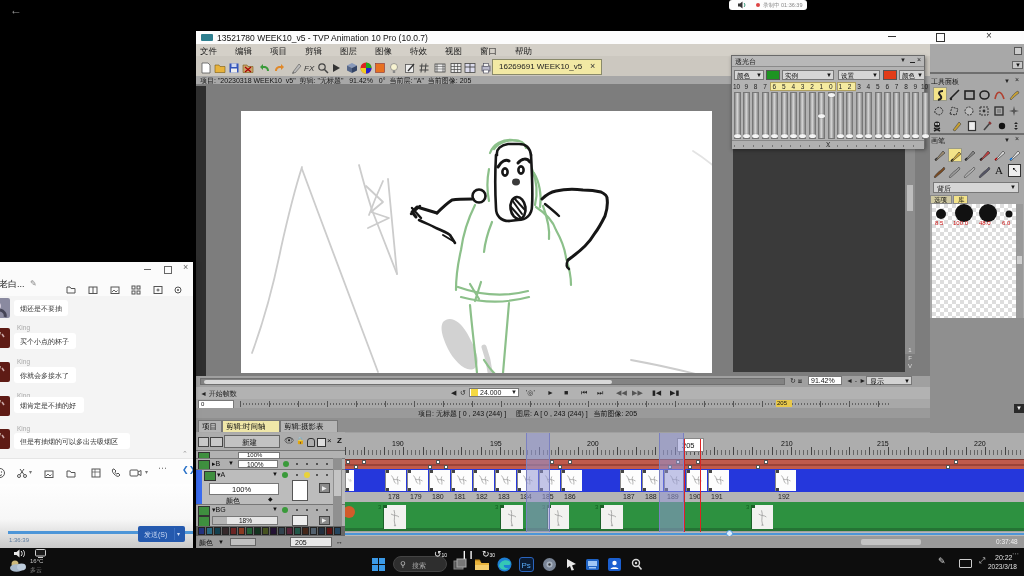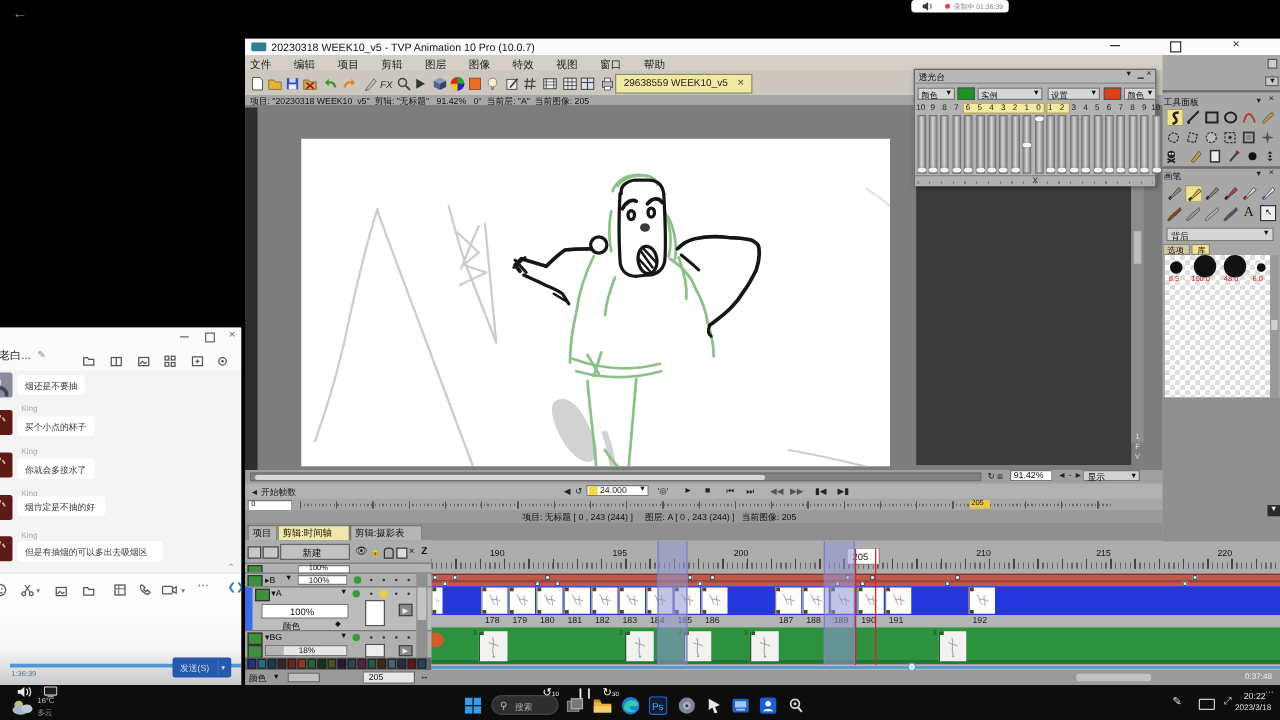--- a/index.html
+++ b/index.html
@@ -18,21 +18,21 @@
       <path d="M6,2 C7.2,3 7.2,5 6,6" stroke="#3a9a7a" stroke-width="1" fill="none"></path>
     </svg>
     <span class="abs" style="left:27px;top:3px;width:4px;height:4px;background:#d44;border-radius:50%;"></span>
     <span class="abs tx" style="left:34px;top:2px;font-size:5.5px;color:#888;">录制中 01:36:39</span>
   </div>
 
 <div id="tvp" class="abs" style="left:196px;top:31px;width:828px;height:517px;background:#aeaeae;border-bottom:1px solid #3c3c3c;box-sizing:border-box;">
 
   <div class="abs" style="left:0;top:0;width:828px;height:13px;background:#fcfcfc;">
     <span class="abs" style="left:5px;top:3px;width:12px;height:7px;background:#2e7f8f;border-radius:1px;"></span>
-    <span class="abs" style="left:21px;top:2px;font-size:8.5px;color:#111;">20230318 WEEK10_v5 - TVP Animation 10 Pro (10.0.7)</span>
+    <span class="abs" style="left:21px;top:2px;font-size:8.5px;color:#111;">13521780 WEEK10_v5 - TVP Animation 10 Pro (10.0.7)</span>
     <span class="abs" style="left:692px;top:5px;width:8px;height:1px;background:#333;"></span>
     <span class="abs" style="left:740px;top:2px;width:7px;height:7px;border:1px solid #333;"></span>
     <span class="abs" style="left:790px;top:-1px;font-size:10px;color:#333;">×</span>
   </div>
 
   <div class="abs" style="left:0;top:13px;width:828px;height:12px;background:#d4d0c8;font-size:8.5px;color:#1a1a1a;">
     <span class="abs" style="left:4px;top:2px;">文件</span>
     <span class="abs" style="left:39px;top:2px;">编辑</span>
     <span class="abs" style="left:74px;top:2px;">项目</span>
     <span class="abs" style="left:109px;top:2px;">剪辑</span>
@@ -118,21 +118,21 @@
           <rect x="1" y="1.5" width="10" height="9" fill="#dde" stroke="#444" stroke-width="0.8"></rect>
           <path d="M1,5 H11 M6,1.5 V10.5" stroke="#444" stroke-width="0.9"></path>
         </svg></div>
       <div class="abs" style="left:284px;top:4px;width:12px;height:12px;"><svg width="12" height="12" viewBox="0 0 12 12">
           <rect x="2" y="4" width="8" height="5" fill="#bbc" stroke="#445" stroke-width="0.7"></rect>
           <rect x="3.5" y="1.5" width="5" height="3" fill="#eee" stroke="#445" stroke-width="0.6"></rect>
           <rect x="3.5" y="8" width="5" height="3" fill="#fff" stroke="#445" stroke-width="0.6"></rect>
         </svg></div>
 
     <div class="abs" style="left:296px;top:3px;width:108px;height:14px;background:#f2e9a4;border:1px solid #8a8a6a;font-size:8px;color:#222;">
-      <span class="abs" style="left:6px;top:2px;">29638559 WEEK10_v5</span>
+      <span class="abs" style="left:6px;top:2px;">16269691 WEEK10_v5</span>
       <span class="abs" style="left:97px;top:1px;color:#333;font-size:9px;">×</span>
     </div>
   </div>
 
   <div class="abs" style="left:0;top:45px;width:828px;height:8px;background:#a7a7a7;font-size:7px;color:#111;">
     <span class="abs" style="left:4px;top:0;">项目: "20230318 WEEK10_v5"&nbsp;&nbsp;剪辑: "无标题"&nbsp;&nbsp;&nbsp;91.42%&nbsp;&nbsp;&nbsp;0°&nbsp;&nbsp;当前层: "A"&nbsp;&nbsp;当前图像: 205</span>
   </div>
 
   <div class="abs" style="left:0;top:53px;width:828px;height:292px;background:#7d7d7d;">
     <div class="abs" style="left:0;top:2px;width:10px;height:290px;background:#2e2e2e;"></div>

